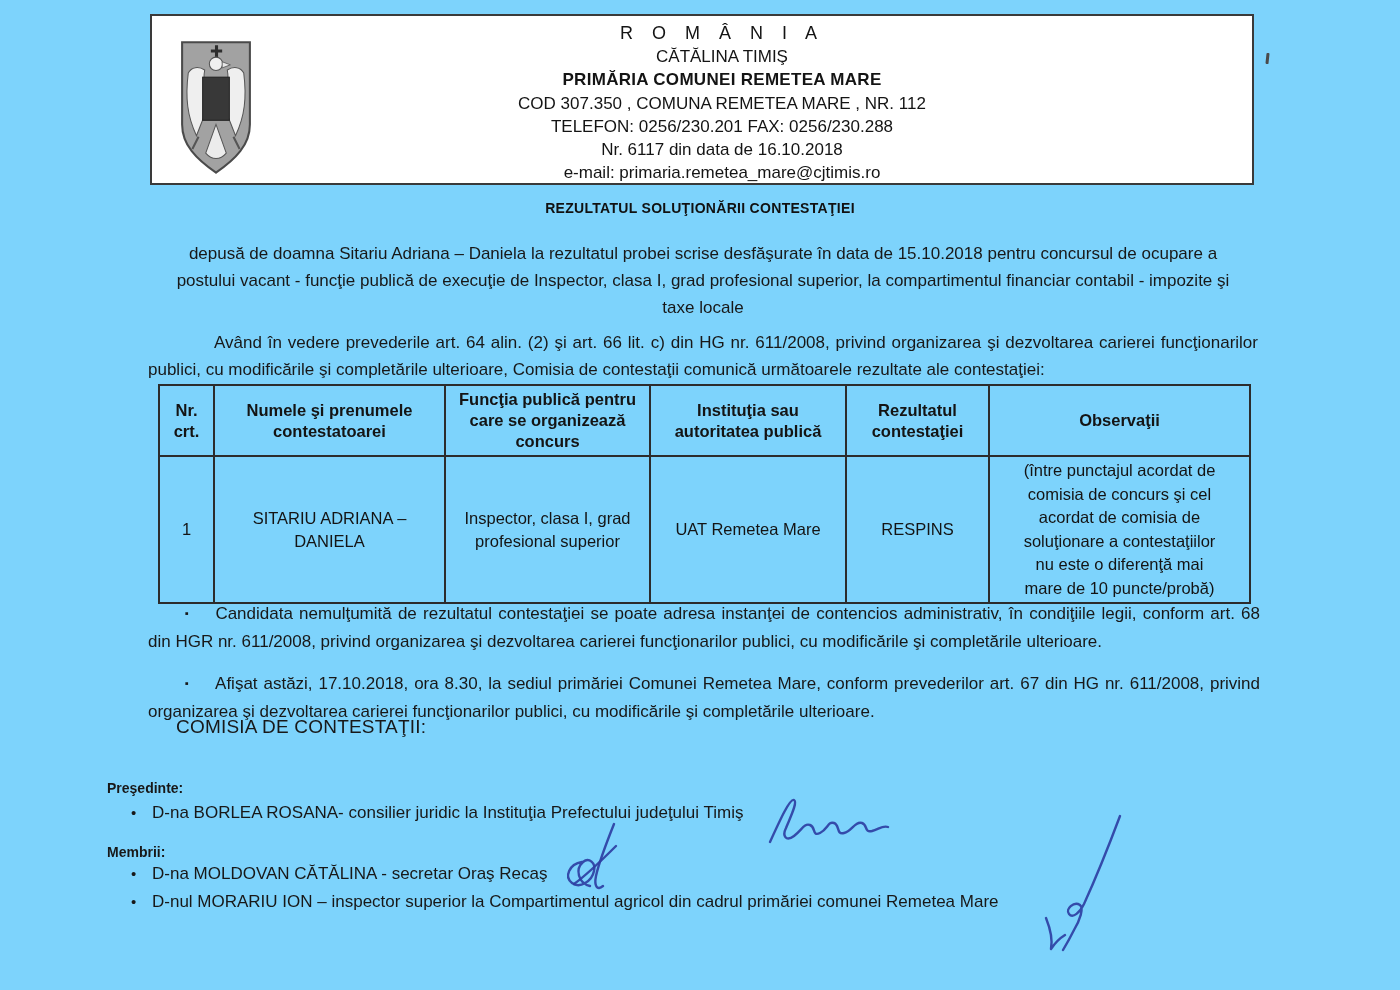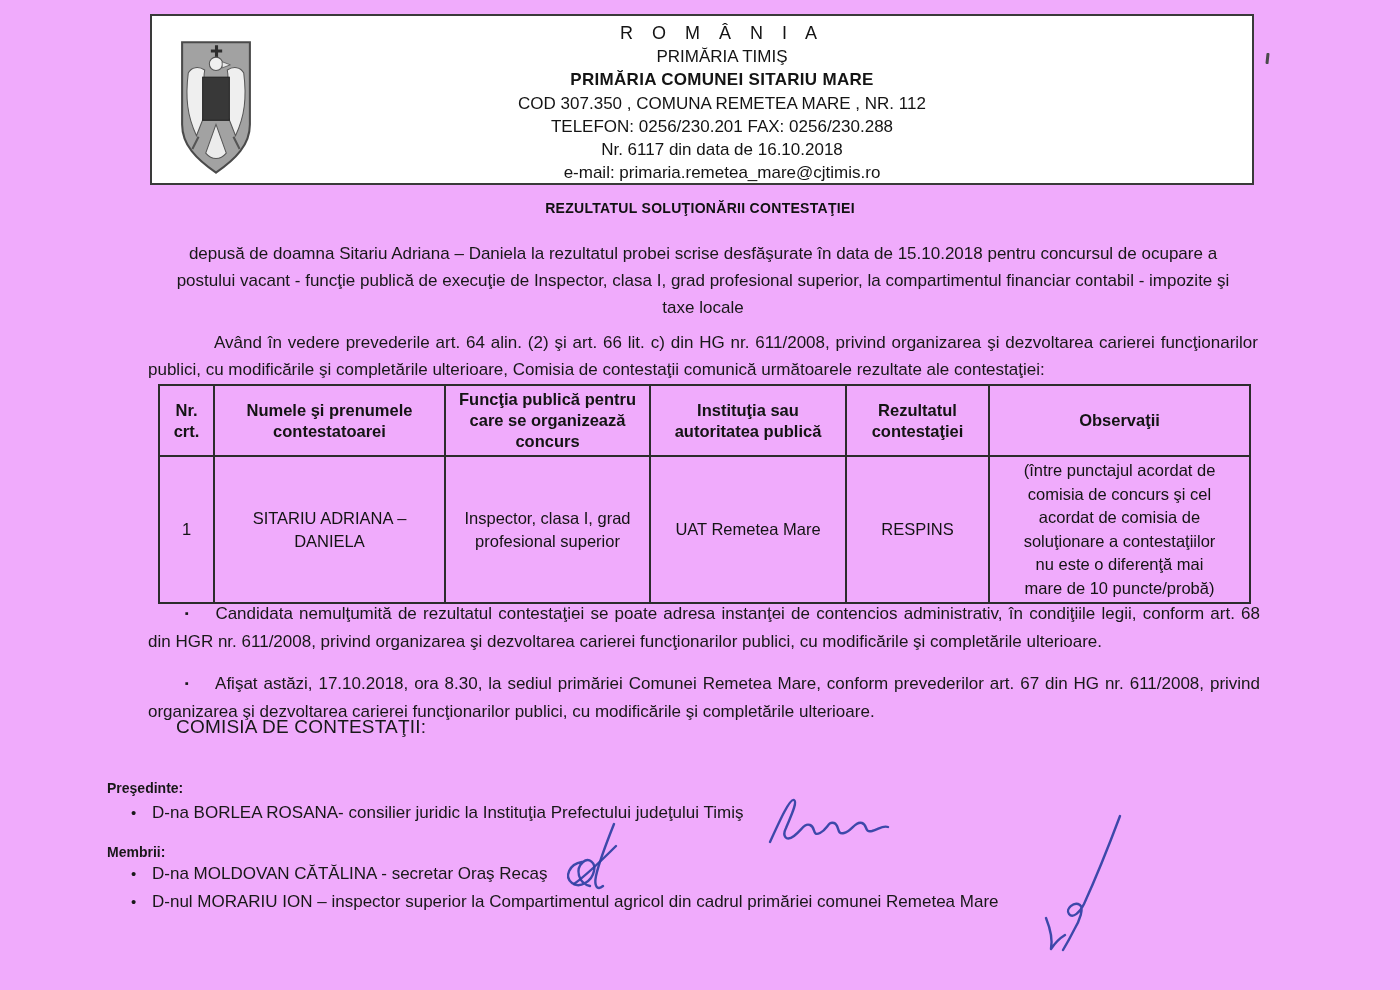--- a/index.html
+++ b/index.html
@@ -1,19 +1,19 @@
 <!DOCTYPE html>
 <html><head>
 <meta charset="utf-8">
 <style>
   html,body{margin:0;padding:0;background:#ffffff;}
   .page{
     position:relative;
     width:1400px;height:990px;
-    background:#f0abfc;
+    background:#7dd3fc;
     font-family:"Liberation Sans", sans-serif;
     color:#181818;
     overflow:hidden;
   }
   
   .header-box{
     position:absolute;left:150px;top:14px;width:1104px;height:171px;
     border:2px solid #3a3a3a;background:#fff;box-sizing:border-box;
   }
   .coat{position:absolute;left:26px;top:22px;width:76px;height:142px;}
@@ -88,22 +88,22 @@
       <path d="M10,34 C7,58 9,76 18,95 C24,80 28,68 33,60 C26,52 24,42 26,31 C20,27 13,28 10,34 Z" fill="#efefef" stroke="#555" stroke-width="1"></path>
       <path d="M64,34 C67,58 65,76 56,95 C50,80 46,68 41,60 C48,52 50,42 48,31 C54,27 61,28 64,34 Z" fill="#efefef" stroke="#555" stroke-width="1"></path>
       <rect x="24" y="38" width="26" height="42" fill="#383838" stroke="#222" stroke-width="1"></rect>
       <circle cx="37" cy="25" r="6.5" fill="#efefef" stroke="#555" stroke-width="1"></circle>
       <path d="M43,23 l8,3 -8,3 z" fill="#e6e6e6" stroke="#555" stroke-width="0.8"></path>
       <path d="M37,84 L27,112 C33,119 41,119 47,112 Z" fill="#ececec" stroke="#555" stroke-width="1"></path>
       <path d="M20,96 l-6,12 M54,96 l6,12" stroke="#555" stroke-width="2"></path>
     </svg>
     <div class="head-lines">
       <div class="hl-country">R O M Â N I A</div>
-      <div>PRIMĂRIA TIMIŞ</div>
-      <div class="hl-bold">PRIMĂRIA COMUNEI SITARIU MARE</div>
+      <div>CĂTĂLINA TIMIŞ</div>
+      <div class="hl-bold">PRIMĂRIA COMUNEI REMETEA MARE</div>
       <div>COD 307.350 , COMUNA REMETEA MARE , NR. 112</div>
       <div>TELEFON: 0256/230.201 FAX: 0256/230.288</div>
       <div>Nr. 6117 din data de 16.10.2018</div>
       <div>e-mail: primaria.remetea_mare@cjtimis.ro</div>
     </div>
   </div>
   <div class="scan-tick"></div>
 
   <div class="doc-title">REZULTATUL SOLUŢIONĂRII CONTESTAŢIEI</div>
   <div class="subtitle">depusă de doamna Sitariu Adriana – Daniela la rezultatul probei scrise desfăşurate în data de 15.10.2018 pentru concursul de ocupare a postului vacant - funcţie publică de execuţie de Inspector, clasa I, grad profesional superior, la compartimentul financiar contabil - impozite şi taxe locale</div>

